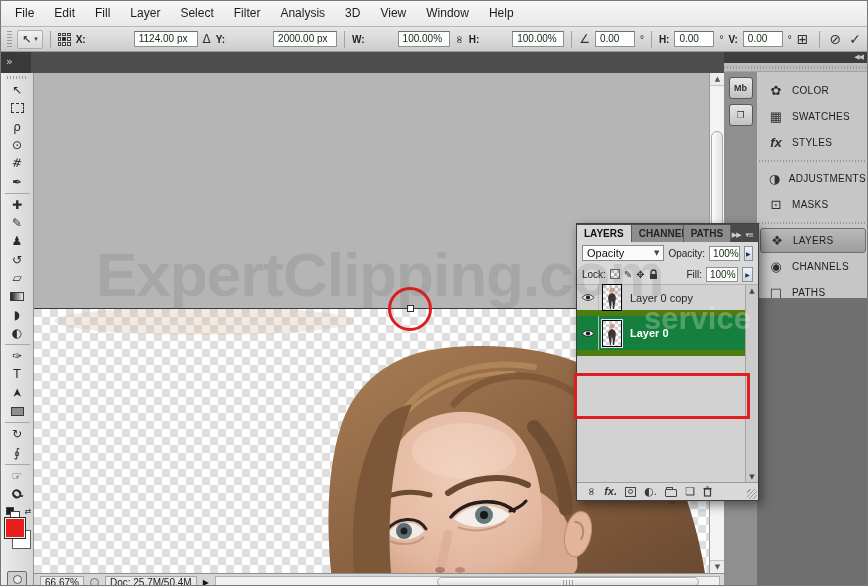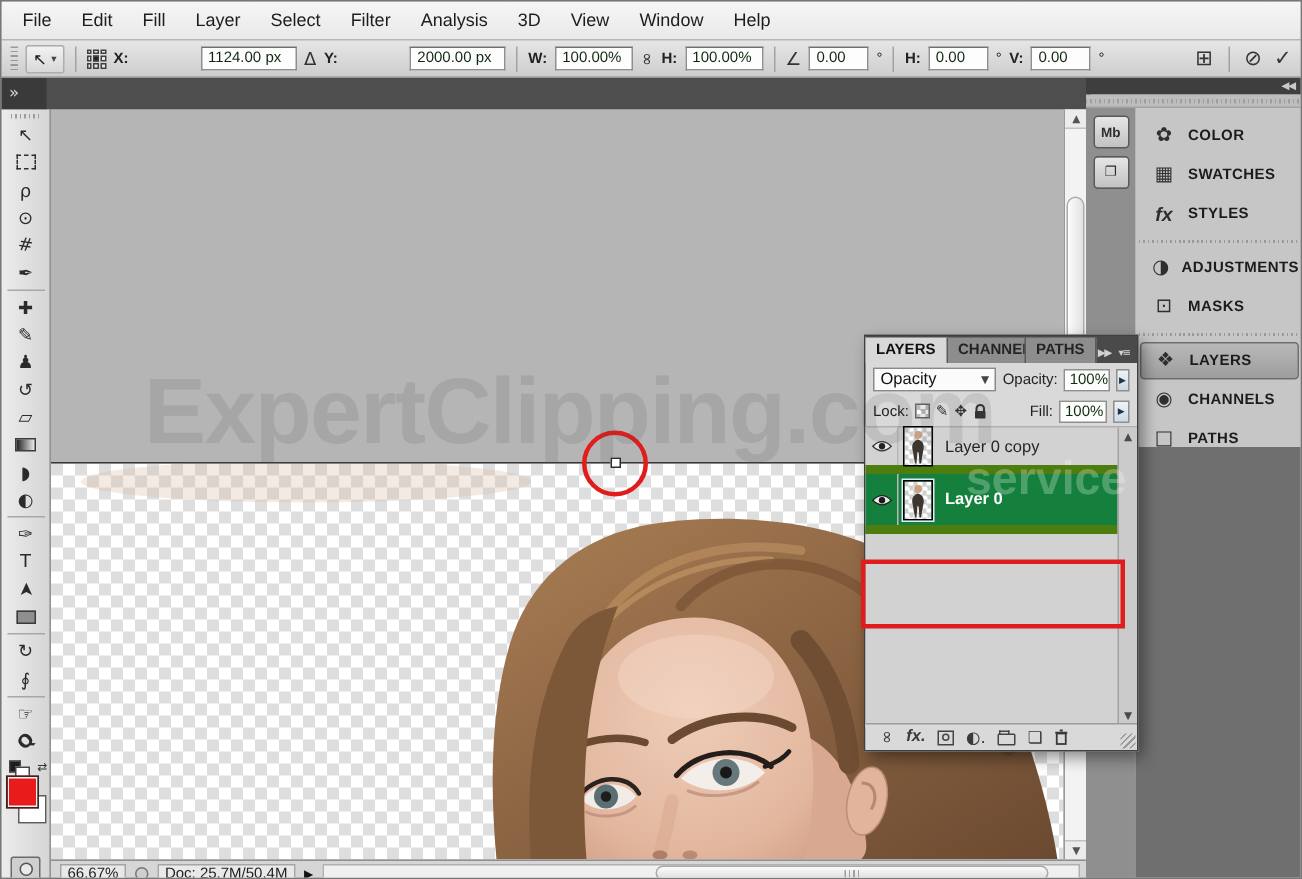--- a/index.html
+++ b/index.html
@@ -27,21 +27,21 @@
     background:linear-gradient(#f2f2f2,#d8d8d8); height:19px; padding:0 4px; border-radius:2px; }
   .tool-preset .tg { font-size:11px; }
   .caret { font-size:7px; color:#444; }
   .refpoint { width:13px; height:13px; display:grid; grid-template-columns:repeat(3,1fr);
     grid-template-rows:repeat(3,1fr); gap:1px; }
   .refpoint span { border:1px solid #3f3f3f; background:#e8e8e8; }
   .refpoint span.c { background:#1c1c1c; }
   .ob-label { font-weight:bold; color:#222; }
   .field { background:#fdfdfd; border:1px solid #8f8f8f; border-top-color:#6f6f6f;
     height:16px; line-height:14px; padding:0 4px; color:#102810; font-size:10px; }
-  .f-xy { width:64px;margin-left:43px; } .f-wh { width:52px; } .f-deg { width:40px; }
+  .f-xy { width:64px;margin-left:43px; } .f-wh { width:52px;margin-left:28px; } .f-deg { width:40px; }
   .sep { width:1px; height:17px; background:#a2a2a2; margin:0 2px; }
   .ob-icon { font-size:12px; color:#333; line-height:1; }
   .ob-right { margin-left:auto; display:flex; align-items:center; gap:8px; padding-right:2px; }
   .ob-right .ob-icon { font-size:14px; }
   .icon-link { display:inline-block; transform:rotate(90deg); font-size:11px; }
 
   
   .tab-bar { position:absolute; left:0; top:51px; width:726px; height:21px; background:#4e4e4e; }
   .tab-chevron { position:absolute; left:0; top:0; width:30px; height:21px; background:#3a3a3a;
     color:#d8d8d8; font-size:11px; line-height:20px; padding-left:5px; letter-spacing:-1px; }
@@ -126,21 +126,21 @@
     background-size:100% 3px; background-position:0 3px; background-repeat:no-repeat; }
   .dock-icons { position:absolute; left:723px; top:71px; width:33px; height:515px; background:#8f8f8f; }
   .dock-icon-btn { width:24px; height:22px; margin:5px auto 4px auto;
     background:linear-gradient(#e6e6e6,#c2c2c2); border:1px solid #5a5a5a; border-radius:3px;
     display:flex; align-items:center; justify-content:center; font-size:9px; font-weight:bold; color:#2e2e2e; }
   .dock-main { position:absolute; left:756px; top:71px; width:112px; height:515px; background:#c6c6c6; }
   .dock-dark { position:absolute; left:0; top:226px; width:112px; height:289px; background:#6f6f6f; }
   .dock-btn { height:25px; margin:1px 3px; display:flex; align-items:center; gap:7px; padding-left:7px;
     border-radius:3px; }
   .dock-btn .dicon { width:18px; text-align:center; font-size:13px; color:#2f2f2f; }
-  .dock-btn .dlabel { font-size:10px; font-weight:bold; color:#1c1c1c; letter-spacing:.3px; }
+  .dock-btn .dlabel { font-size:10px; font-weight:normal; color:#1c1c1c; letter-spacing:.3px; }
   .dock-btn.selected { background:linear-gradient(#b9b9b9,#9d9d9d); border:1px solid #6d6d6d; }
   .dock-divider { height:7px; margin:2px 2px;
     background-image:repeating-linear-gradient(90deg,#9a9a9a 0 1px,transparent 1px 3px);
     background-size:100% 2px; background-position:0 3px; background-repeat:no-repeat; }
   .fx-italic { font-style:italic; font-weight:bold; font-size:11px; }
 
   
   .layers-panel { position:absolute; left:575px; top:222px; width:183px; height:278px;
     background:#d9d9d9; border:1px solid #3f3f3f; box-shadow:3px 4px 10px rgba(0,0,0,.45); z-index:20; }
   .lp-tabs { height:18px; background:#4a4a4a; display:flex; align-items:flex-end; }

